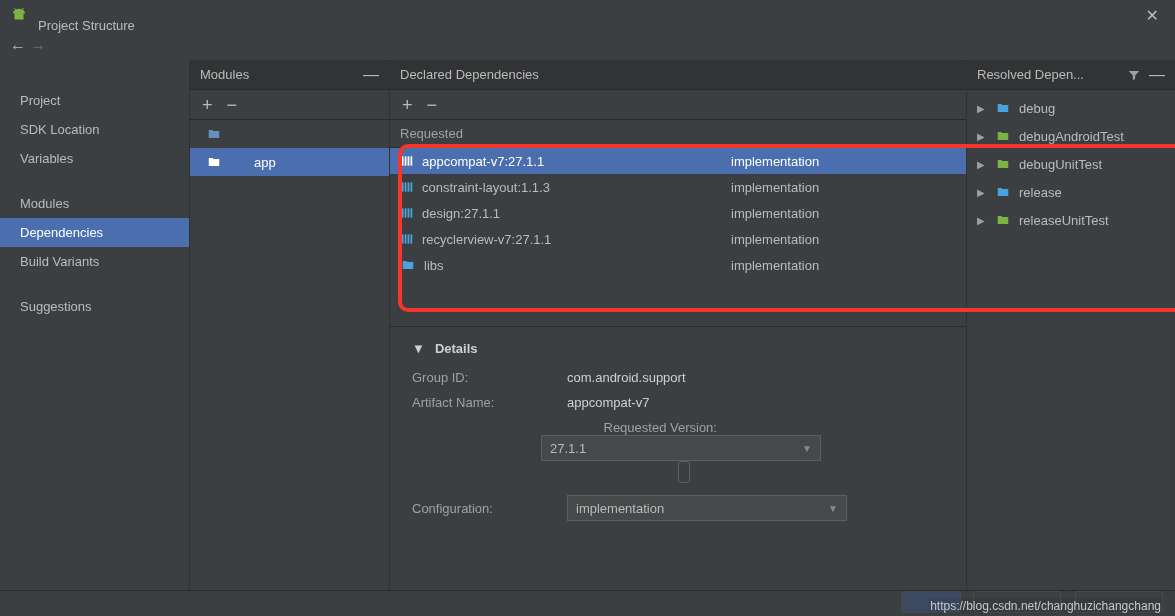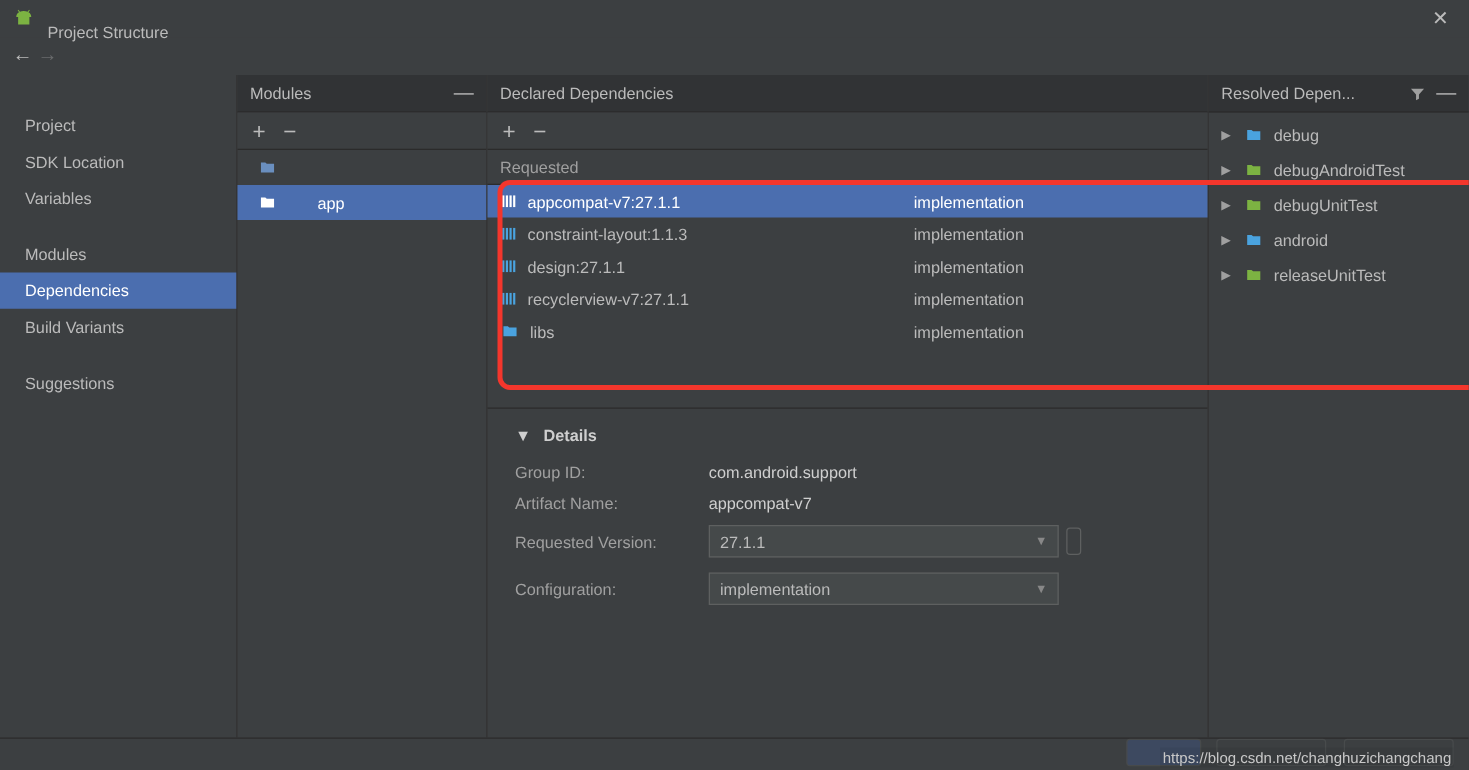--- a/index.html
+++ b/index.html
@@ -238,21 +238,21 @@
         <span>Details</span>
       </div>
       <div class="details-row">
         <span class="lbl">Group ID:</span>
         <span class="val">com.android.support</span>
       </div>
       <div class="details-row">
         <span class="lbl">Artifact Name:</span>
         <span class="val">appcompat-v7</span>
       </div>
-      <div class="details-row" style="margin-top:0;">
+      <div class="details-row" style="margin-top:0;flex-direction:column;">
         <span class="lbl">Requested Version:</span>
         <div class="combo">
           <span class="txt">27.1.1</span>
           <span class="caret">▼</span>
         </div>
         <span class="pin"></span>
       </div>
       <div class="details-row" style="margin-top:12px;">
         <span class="lbl">Configuration:</span>
         <div class="combo">
@@ -301,21 +301,21 @@
           </span>
           <span>debugUnitTest</span>
         </div>
         <div class="res-item">
           <span class="tri">▶</span>
           <span>
             <svg width="16" height="14" viewBox="0 0 24 24" fill="#4aa3df">
               <path d="M3 5h6l2 2h10v12H3z"></path>
             </svg>
           </span>
-          <span>android</span>
+          <span>release</span>
         </div>
         <div class="res-item">
           <span class="tri">▶</span>
           <span>
             <svg width="16" height="14" viewBox="0 0 24 24" fill="#7cb342">
               <path d="M3 5h6l2 2h10v12H3z"></path>
             </svg>
           </span>
           <span>releaseUnitTest</span>
         </div>

